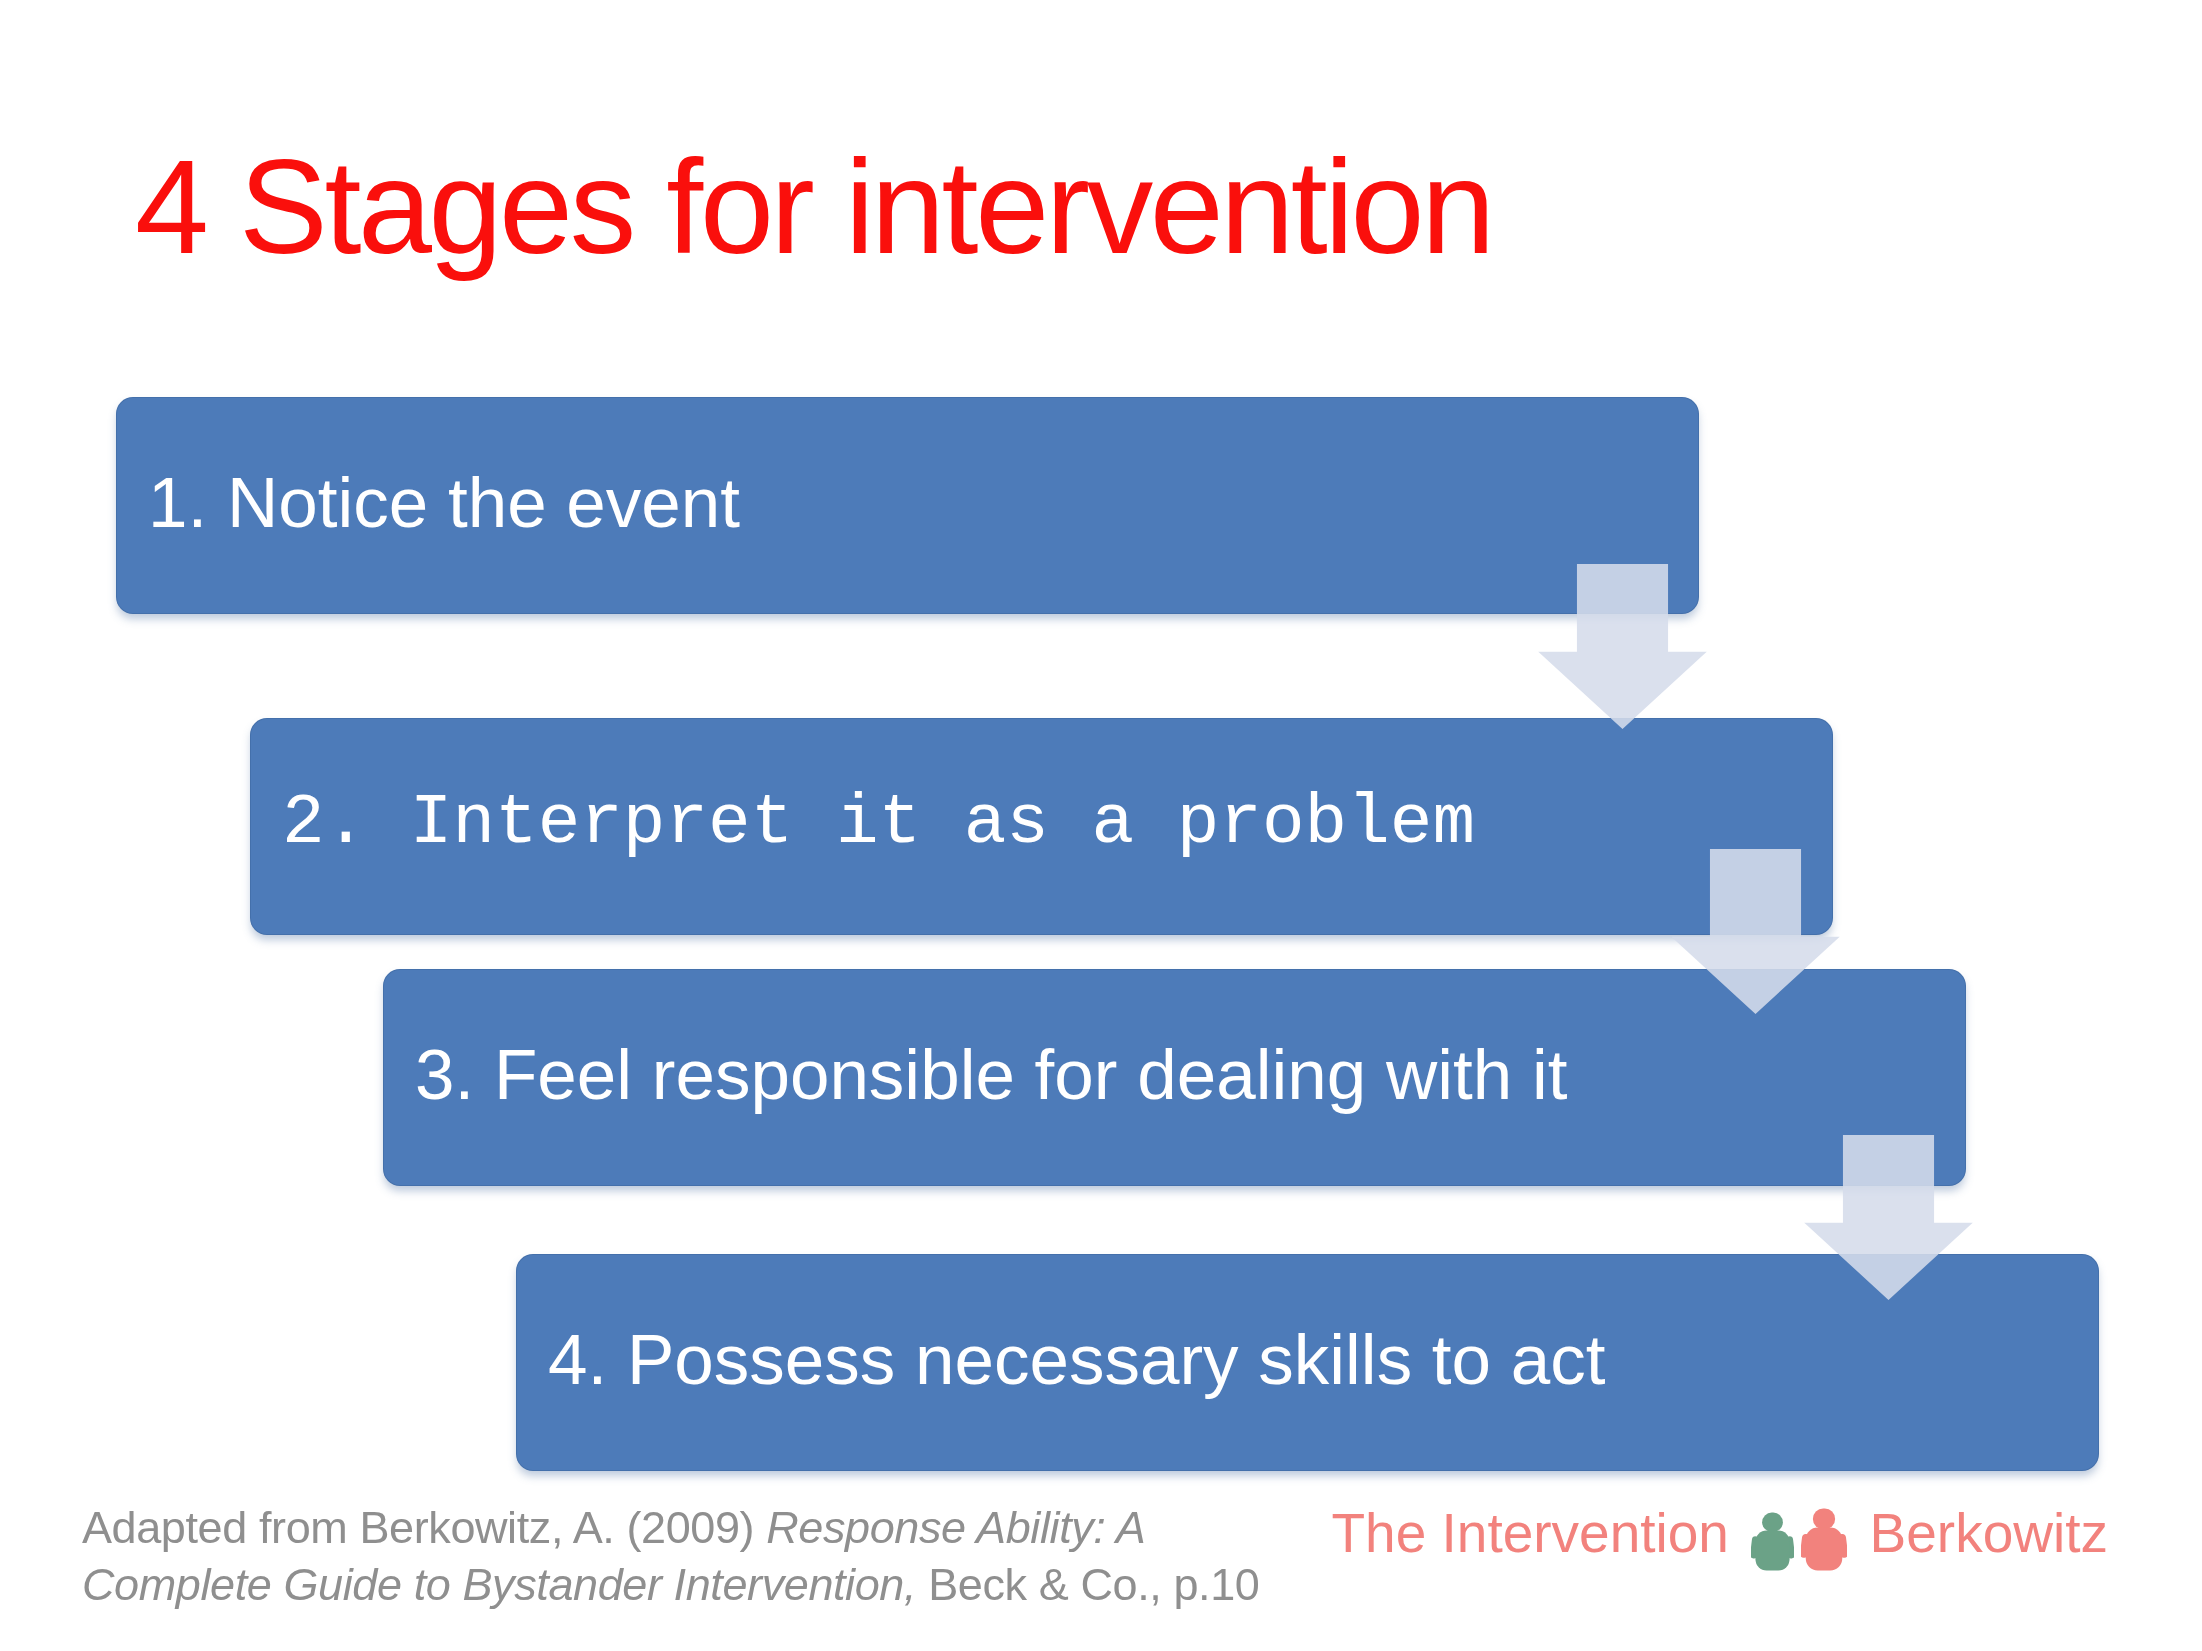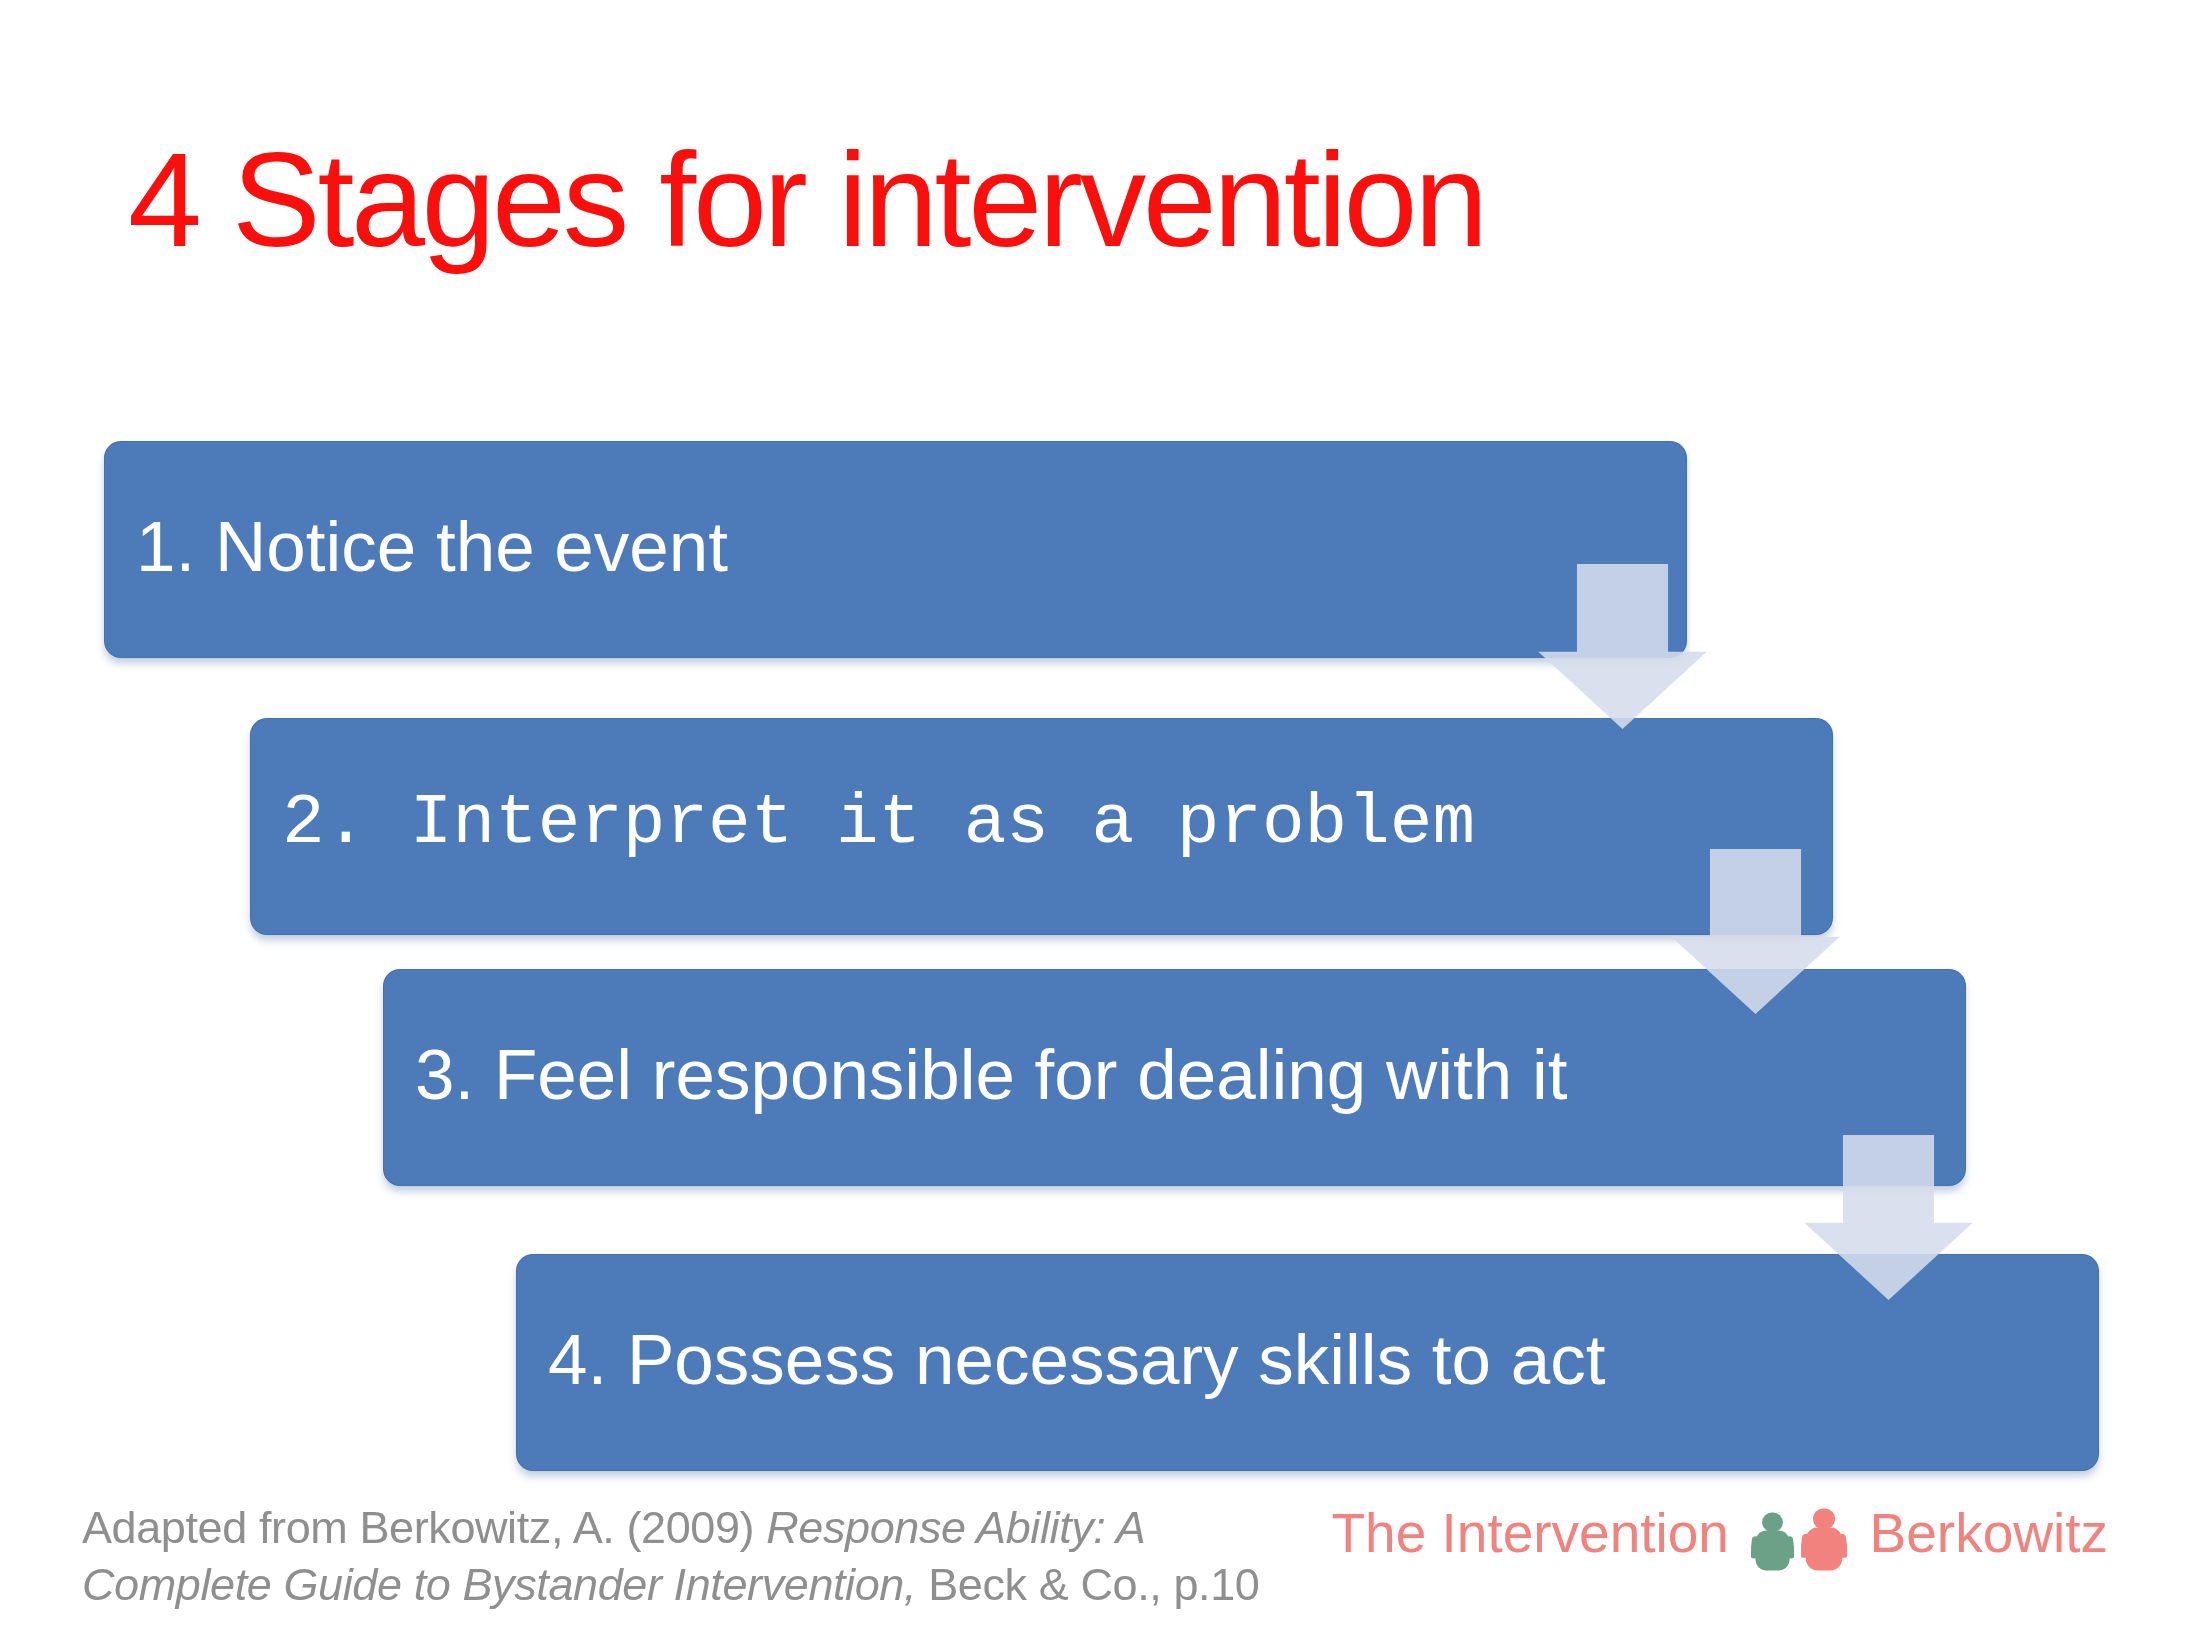--- a/index.html
+++ b/index.html
@@ -12,21 +12,21 @@
     width: 2203px;
     height: 1652px;
     overflow: hidden;
     background: var(--background, #ffffff);
     font-family: "Liberation Sans", sans-serif;
   }
   .title {
     position: absolute;
     left: 127px;
     top: 133px;
-    margin: 1px;
+    margin: 8px;
     font-size: 133px;
     line-height: 1.0;
     font-weight: 400;
     letter-spacing: -3.4px;
     color: var(--title-red, #fa0f0c);
     white-space: nowrap;
   }
   .stage {
     position: absolute;
     width: 1583px;
@@ -34,21 +34,21 @@
     box-sizing: border-box;
     background: var(--box-blue, #4d7bb9);
     border: 1.7px solid var(--box-border, rgba(62, 104, 160, 0.55));
     border-radius: 17px;
     box-shadow: 0 6px 8.6px -1.7px rgba(110, 140, 180, 0.45);
     display: flex;
     align-items: center;
     padding-left: 31px;
     z-index: 1;
   }
-  .stage-1 { left: 104px; top: 397px; margin-top: 44px; }
+  .stage-1 { left: 116px; top: 397px; }
   .stage-2 { left: 250px; top: 718px; font-family: Liberation Mono, monospace; }
   .stage-3 { left: 383px; top: 969px; }
   .stage-4 { left: 516px; top: 1254px; }
   .stage-label {
     color: var(--box-text, #ffffff);
     font-size: 71px;
     line-height: 1;
     white-space: nowrap;
     padding-bottom: 6.9px;
   }

